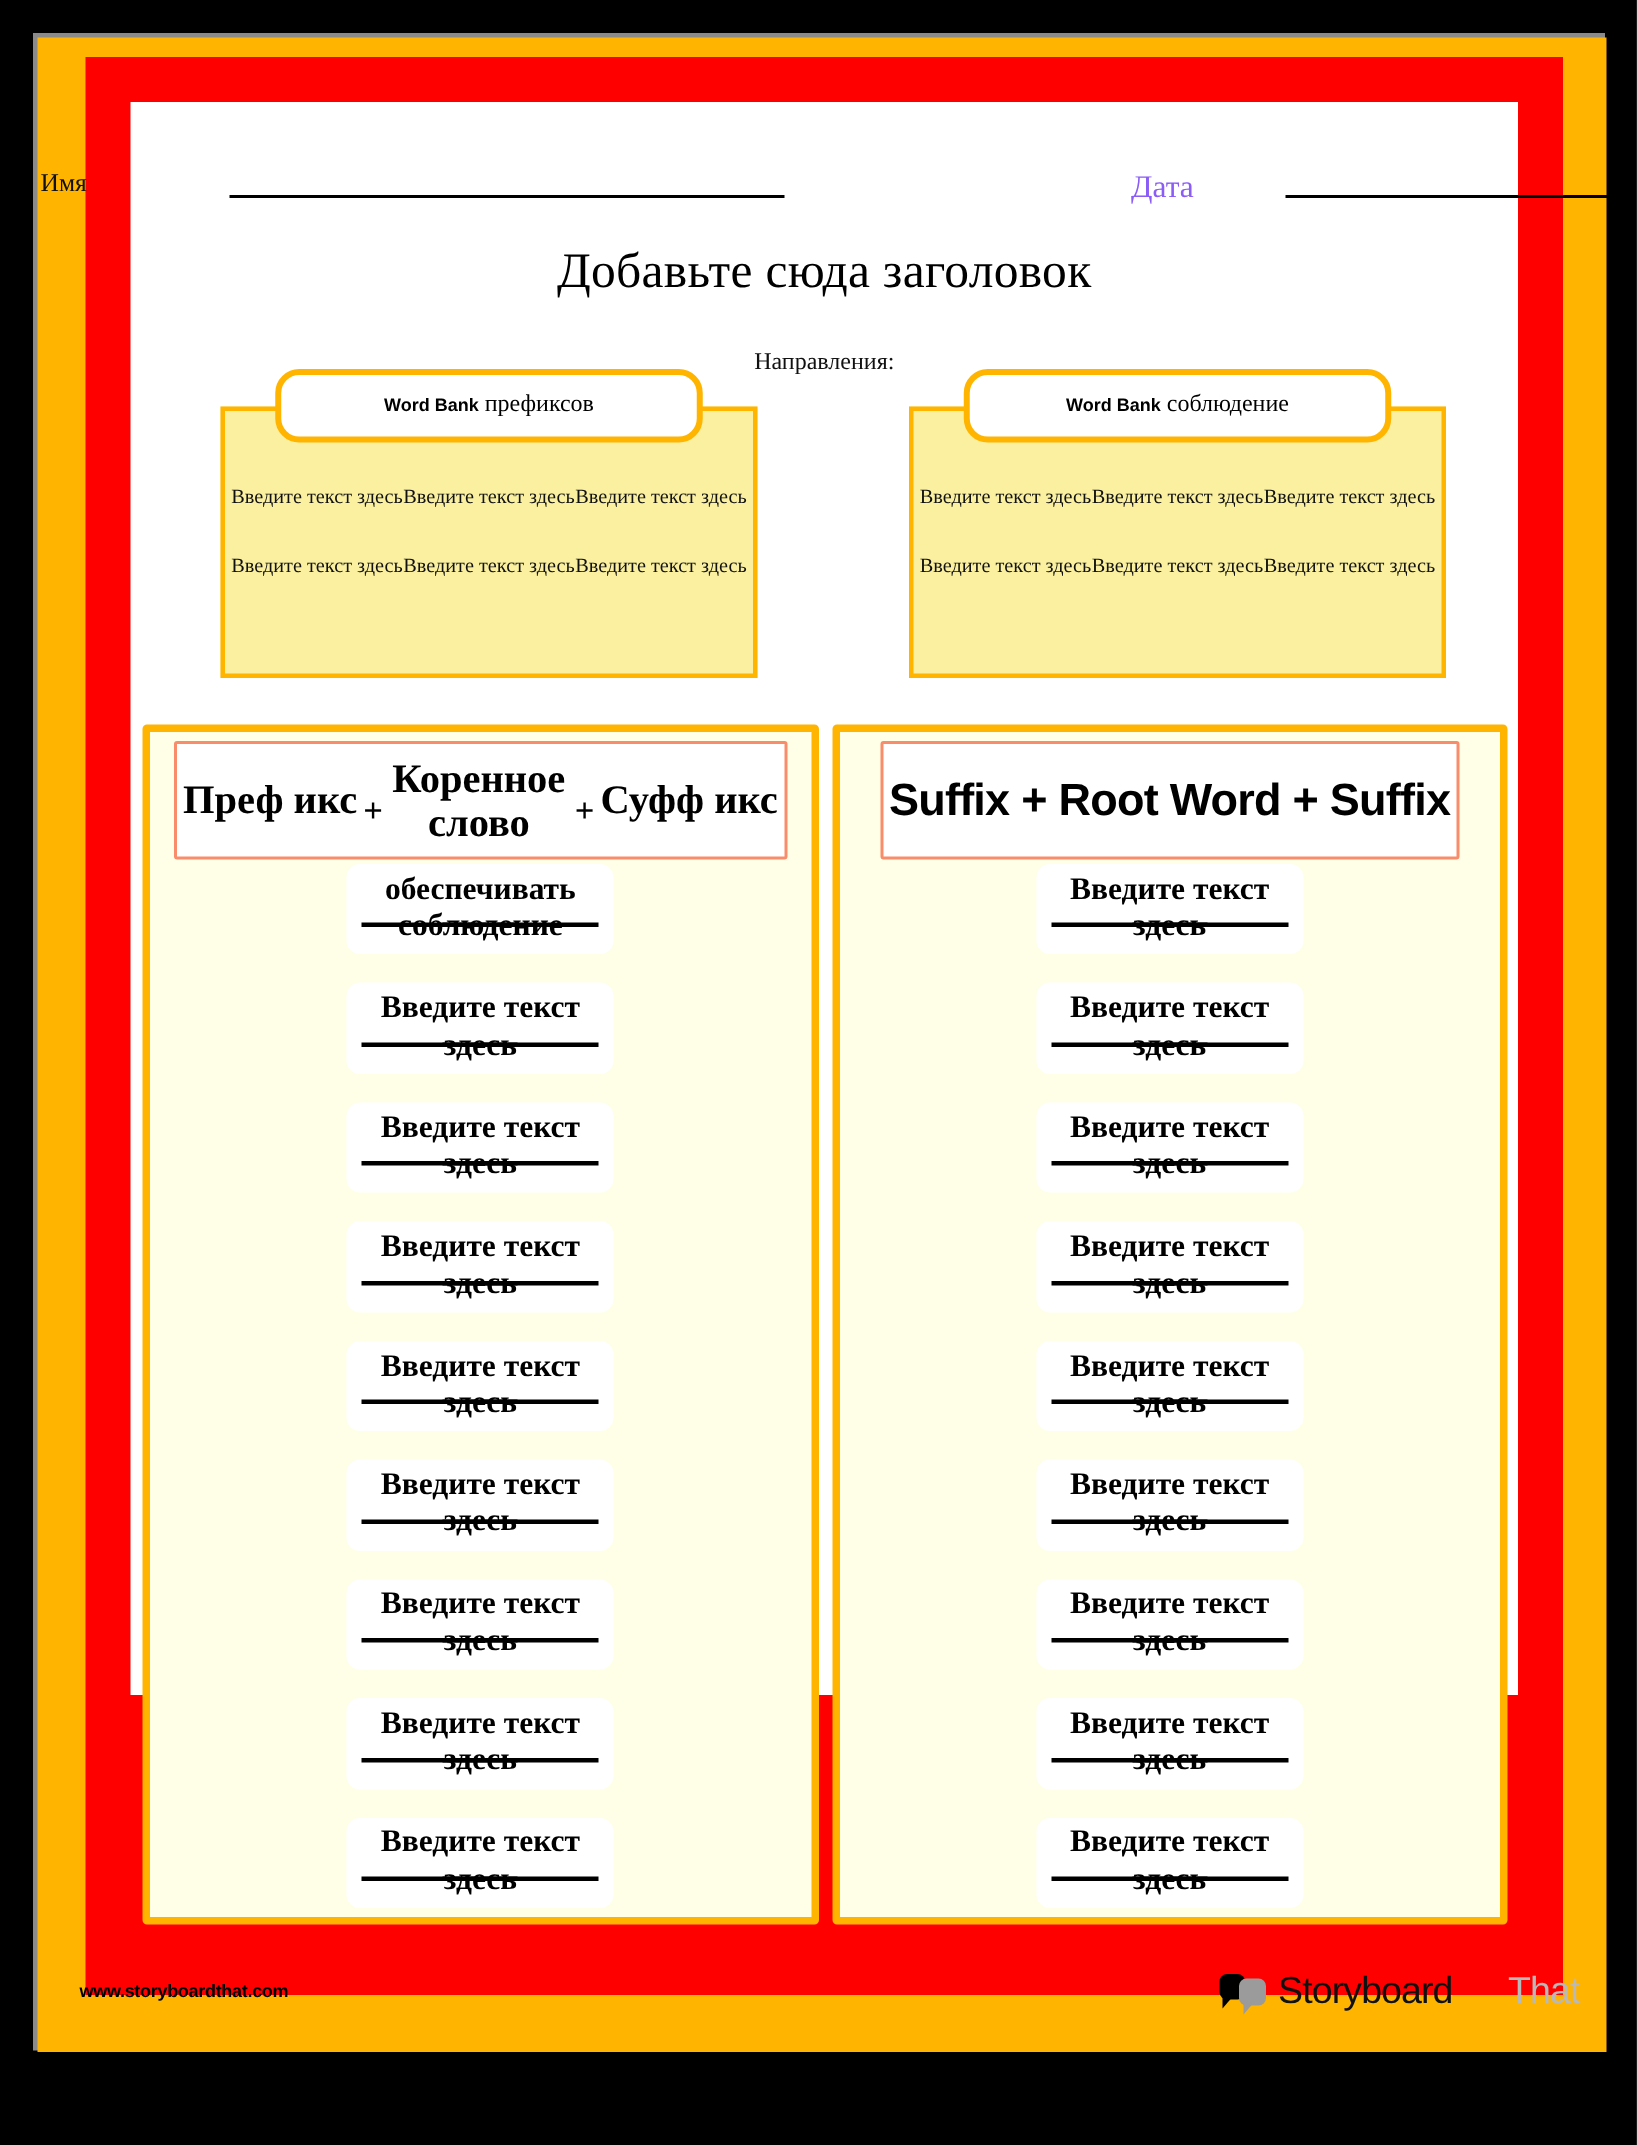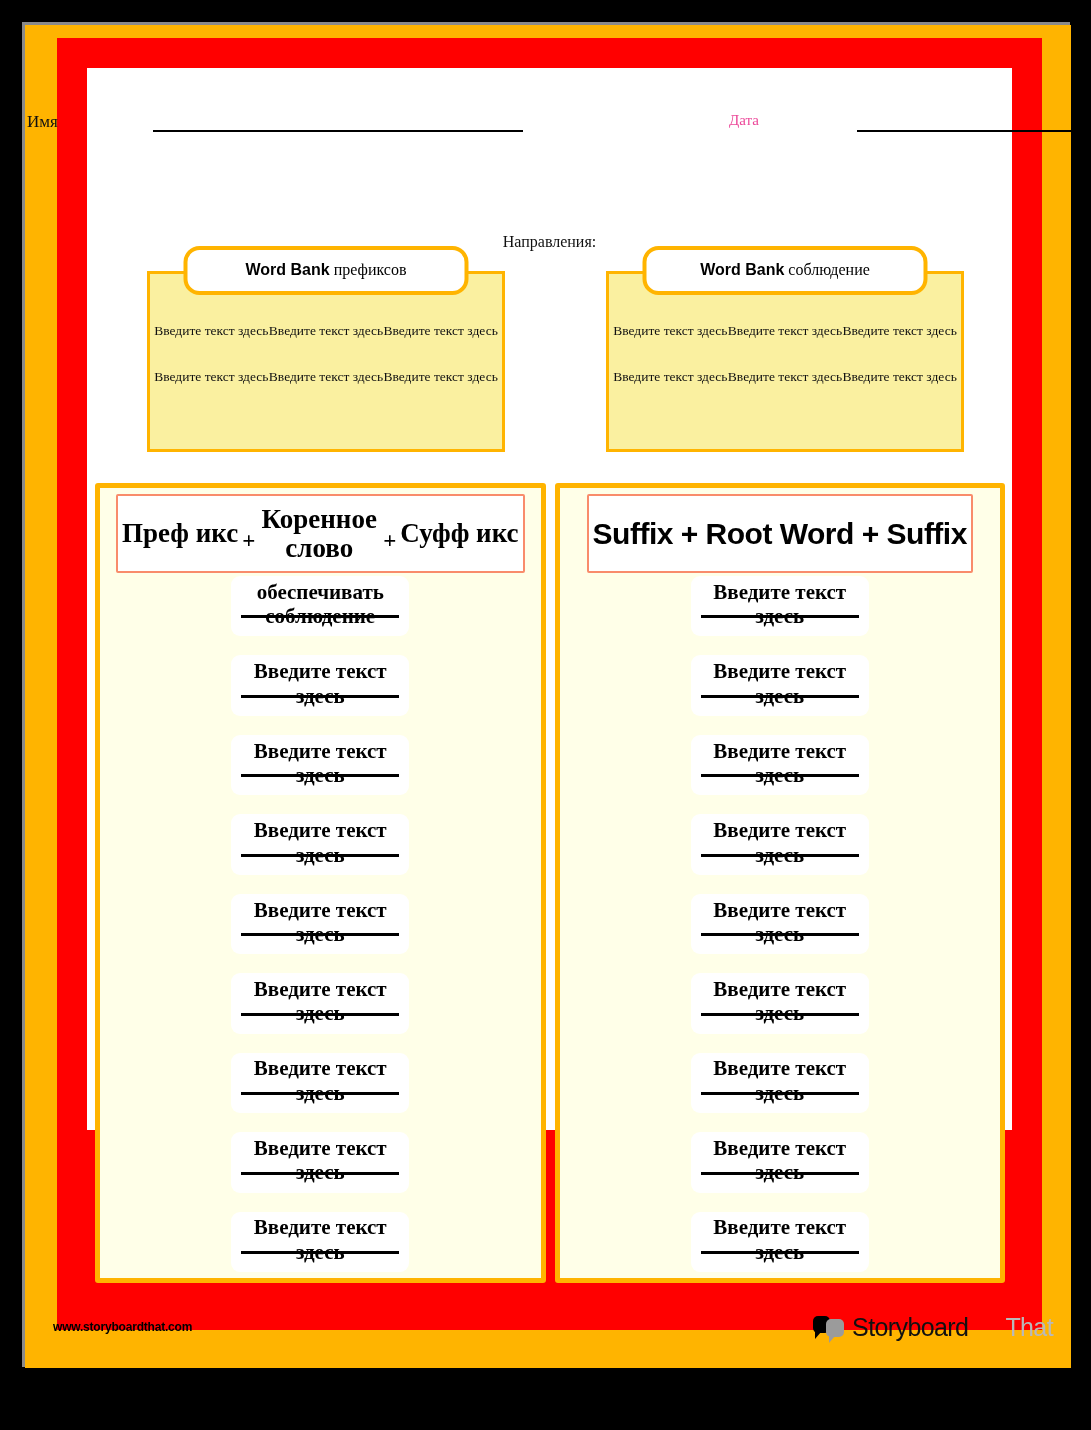--- a/index.html
+++ b/index.html
@@ -69,24 +69,24 @@
   .name-rule {
     position: absolute;
     left: 66px;
     top: 62px;
     width: 370px;
     height: 0;
     border-top: 2.5px solid #000;
   }
   .date-label {
     position: absolute;
-    left: 642px;
+    left: 667px;
     top: 44px;
-    font-size: 15px;
-    color: #ec4899;
+    font-size: 21px;
+    color: #8b5cf6;
     white-space: nowrap;
   }
   .date-rule {
     position: absolute;
     left: 770px;
     top: 62px;
     width: 232px;
     height: 0;
     border-top: 2.5px solid #000;
   }
@@ -134,21 +134,21 @@
     border: 4px solid #FFB400;
     border-radius: 16px;
     text-align: center;
     font-size: 16px;
     white-space: nowrap;
     box-sizing: border-box;
   }
   .wb-title-pill .bold-en {
     font-family: "Liberation Sans", "DejaVu Sans", sans-serif;
     font-weight: bold;
-    font-size: 16px;
+    font-size: 12px;
   }
   .wb-title-pill .ru {
     font-family: "Liberation Serif", "DejaVu Serif", serif;
     font-size: 16px;
   }
 
   .wb-grid {
     position: absolute;
     left: 4px; right: 4px;
     top: 48px;
@@ -334,20 +334,21 @@
 
   <div class="orange-frame">
     <div class="red-frame">
       <div class="page-white">
 
         <div class="name-label">Имя</div>
         <div class="name-rule"></div>
         <div class="date-label">Дата</div>
         <div class="date-rule"></div>
 
+        <div class="doc-title">Добавьте сюда заголовок</div>
         <div class="doc-directions">Направления:</div>
 
         <div class="wordbank left">
           <div class="wb-title-pill">
             <span class="bold-en">Word Bank</span><span class="ru"> префиксов</span>
           </div>
           <div class="wb-grid">
             <div class="wb-cell">Введите текст здесь</div>
             <div class="wb-cell">Введите текст здесь</div>
             <div class="wb-cell">Введите текст здесь</div>

